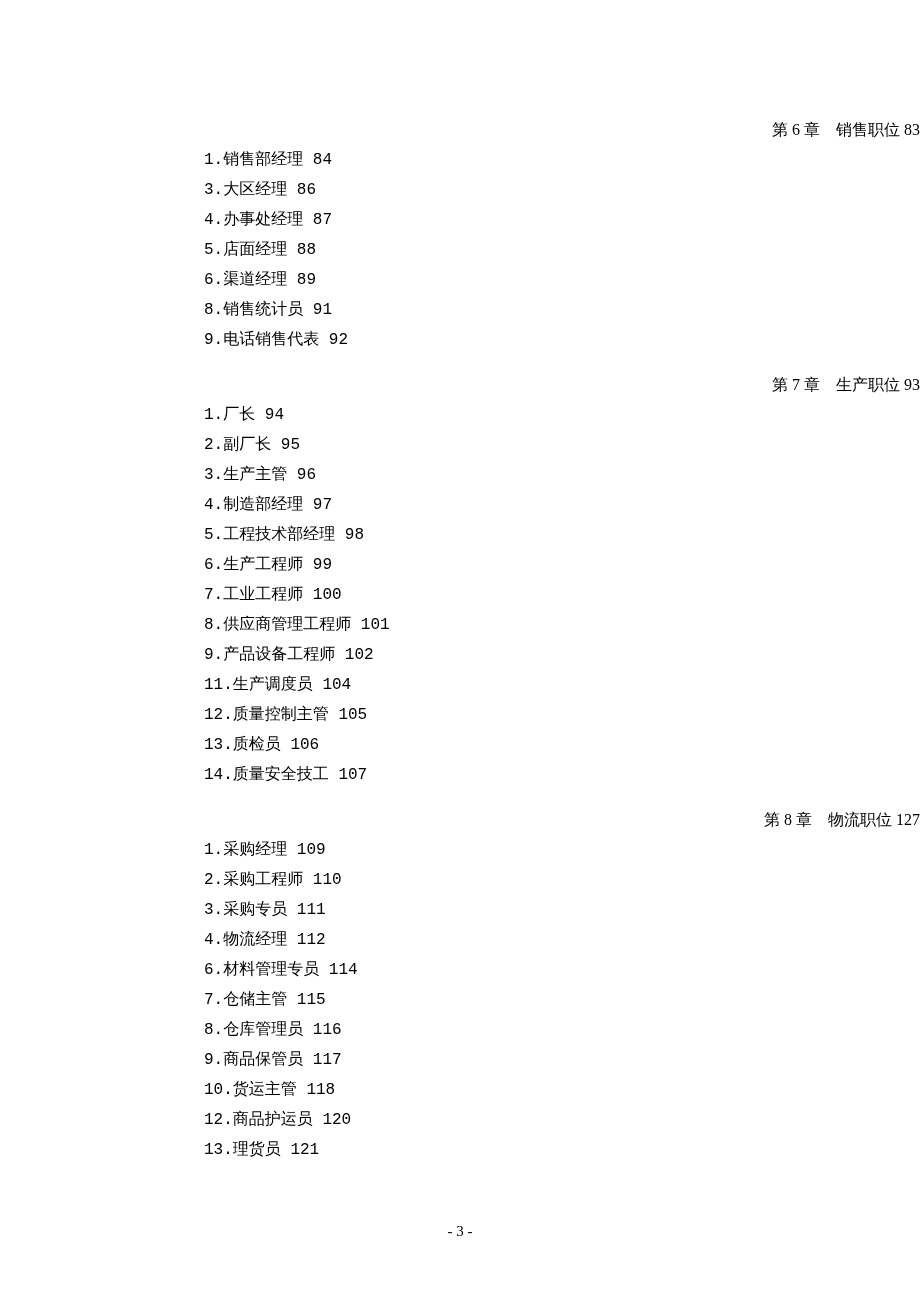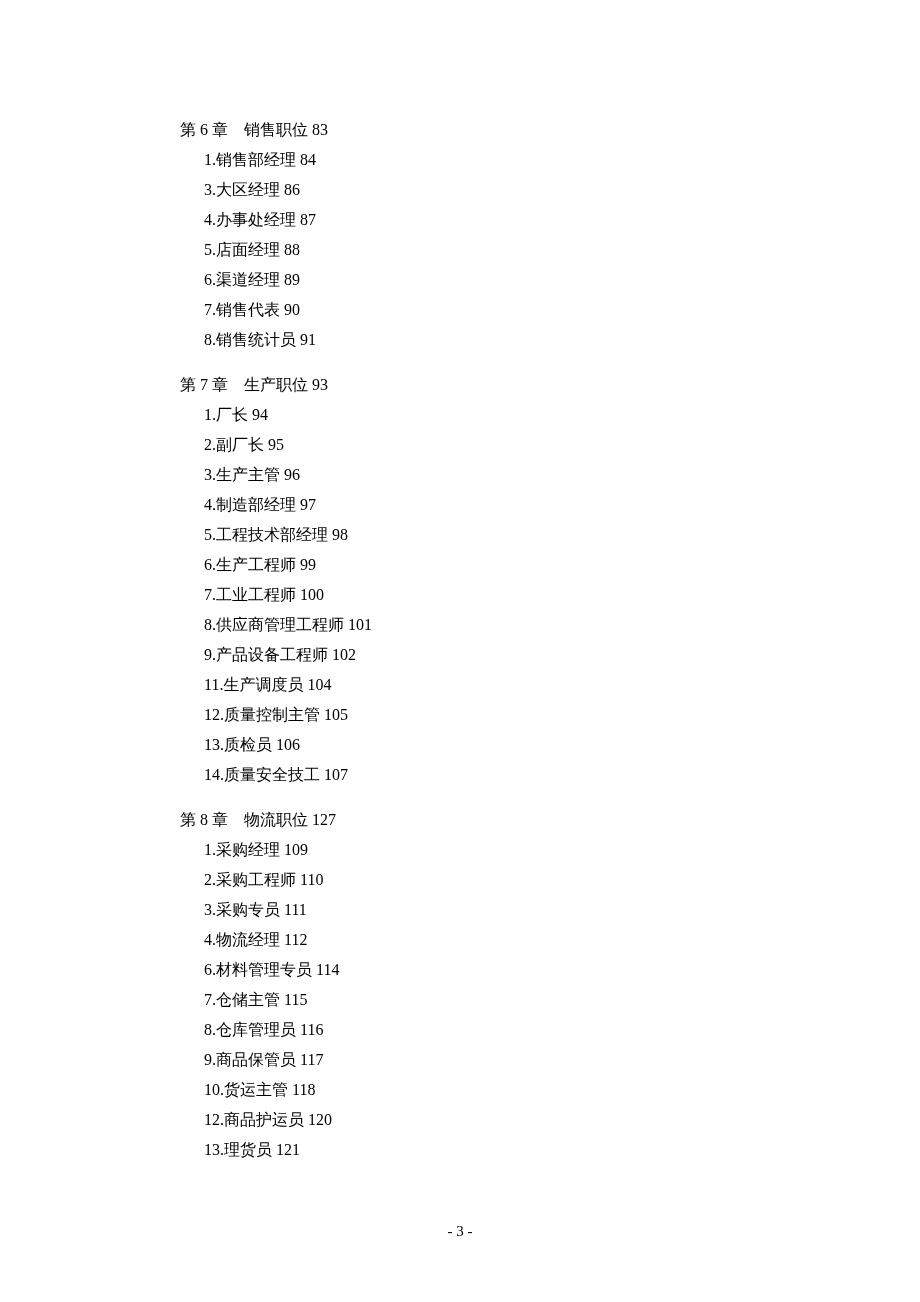--- a/index.html
+++ b/index.html
@@ -19,23 +19,25 @@
     .content {
       padding-top: 115px;
       padding-left: 180px;
     }
     .chapter {
       margin-bottom: 15px;
     }
     .chapter-title {
       line-height: 30px;
       white-space: pre;
+      text-align: right;
     }
     .items {
       padding-left: 24px;
+      font-family: Liberation Mono, monospace;
     }
     .item {
       line-height: 30px;
     }
     .page-number {
       position: absolute;
       bottom: 62px;
       left: 0;
       right: 0;
       text-align: center;
@@ -47,22 +49,22 @@
 
 <div class="content">
   <div class="chapter">
     <div class="chapter-title">第 6 章　销售职位 83</div>
     <div class="items">
       <div class="item">1.销售部经理 84</div>
       <div class="item">3.大区经理 86</div>
       <div class="item">4.办事处经理 87</div>
       <div class="item">5.店面经理 88</div>
       <div class="item">6.渠道经理 89</div>
-      <div class="item">7.销售代表 90</div>
       <div class="item">8.销售统计员 91</div>
+      <div class="item">9.电话销售代表 92</div>
     </div>
   </div>
 
   <div class="chapter">
     <div class="chapter-title">第 7 章　生产职位 93</div>
     <div class="items">
       <div class="item">1.厂长 94</div>
       <div class="item">2.副厂长 95</div>
       <div class="item">3.生产主管 96</div>
       <div class="item">4.制造部经理 97</div>

